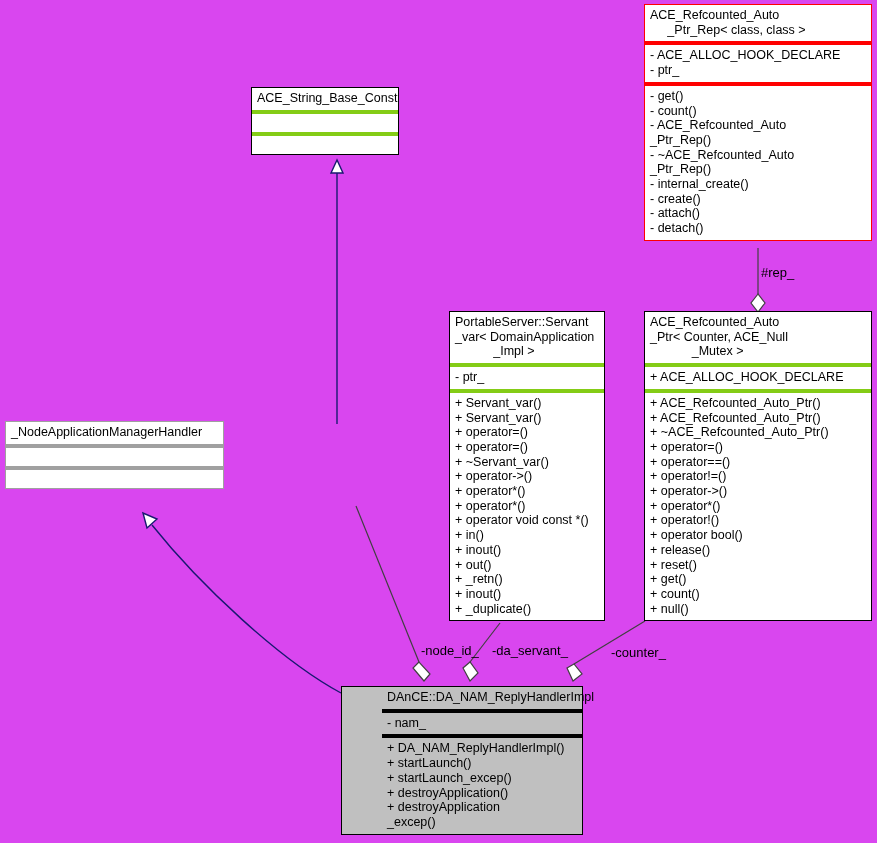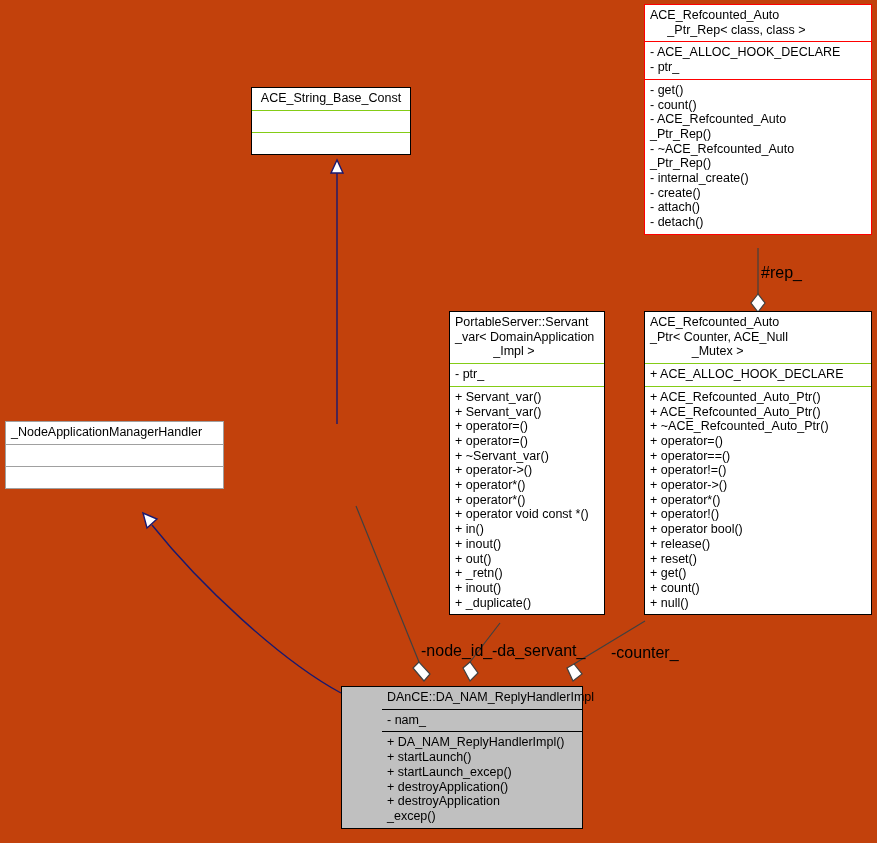--- a/index.html
+++ b/index.html
@@ -7,21 +7,21 @@
     padding: 0;
     background: #ffffff;
   }
   body {
     font-family: "Liberation Sans", sans-serif;
   }
   #diagram {
     position: relative;
     width: 877px;
     height: 843px;
-    background: #c2410c;
+    background: #d946ef;
     overflow: hidden;
   }
   #edges {
     position: absolute;
     left: 0;
     top: 0;
     width: 877px;
     height: 843px;
     pointer-events: none;
   }
@@ -37,37 +37,37 @@
   }
   .umlclass.red { border-color: #ff0000; background: #ffffff; }
   .umlclass.gray-border { border-color: #a0a0a0; }
   .umlclass.filled { background: #c0c0c0; padding-left: 40px; }
   .umlclass.filled .sec { border-top-color: #000000; }
 
   .sec {
     padding: 3px 5px 4px 5px;
     box-sizing: border-box;
   }
-  .sec + .sec { border-top: 1px solid #84cc16; }
+  .sec + .sec { border-top: 4px solid #84cc16; }
   .umlclass.red .sec + .sec { border-top-color: #ff0000; }
   .umlclass.gray-border .sec + .sec { border-top-color: #a0a0a0; }
 
   .sec.title { text-align: center; }
   .sec.title .tline { display: block; white-space: pre; }
   .sec.title .tline.l { text-align: left; }
   .sec.title .tline.c { text-align: center; }
 
   .sec.empty { height: 22px; padding: 0; }
 
   .memberlist { margin: 0; padding: 0; list-style: none; }
   .memberlist li { white-space: pre; }
 
   .edgelabel {
     position: absolute;
-    font-size: 16px;
+    font-size: 13px;
     line-height: 13px;
     color: #000000;
     white-space: pre;
     z-index: 6;
   }
 </style>
 </head>
 <body>
 
 <div id="diagram">
@@ -125,21 +125,21 @@
         <li>- ~ACE_Refcounted_Auto</li>
         <li>_Ptr_Rep()</li>
         <li>- internal_create()</li>
         <li>- create()</li>
         <li>- attach()</li>
         <li>- detach()</li>
       </ul>
     </div>
   </div>
 
-  <div class="umlclass" style="left:251px; top:87px; width:160px;">
+  <div class="umlclass" style="left:251px; top:87px; width:148px;">
     <div class="sec title">
       <span class="tline c">ACE_String_Base_Const</span>
     </div>
     <div class="sec empty"></div>
     <div class="sec empty"></div>
   </div>
 
   <div class="umlclass" style="left:644px; top:311px; width:228px;">
     <div class="sec title">
       <span class="tline l">ACE_Refcounted_Auto</span>

